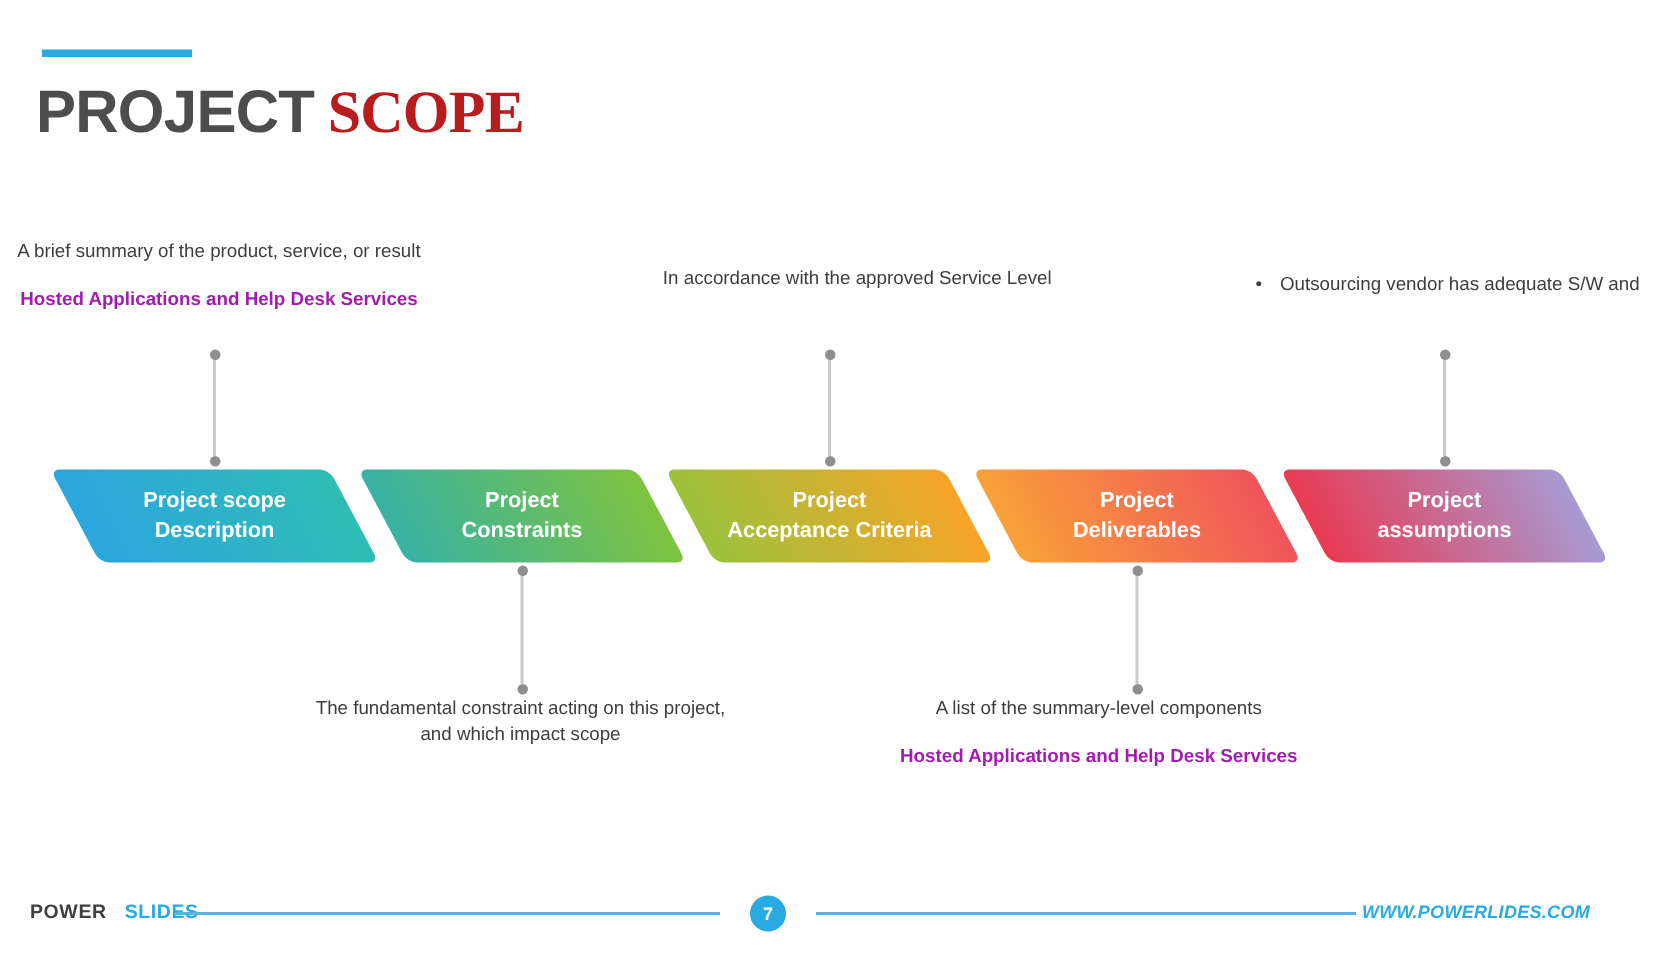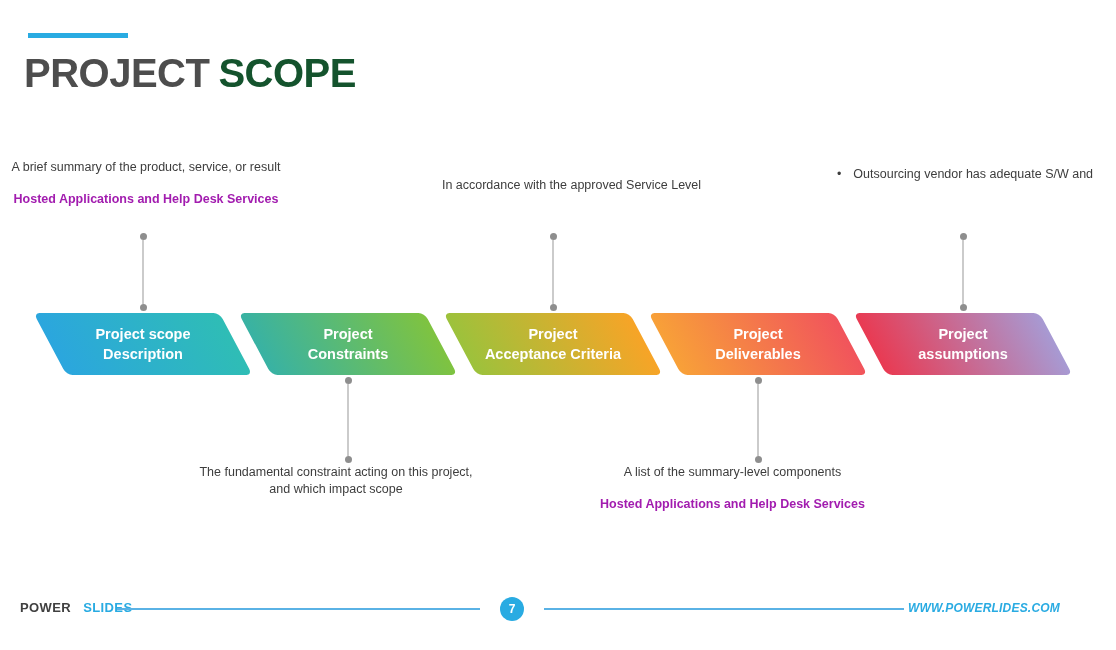--- a/index.html
+++ b/index.html
@@ -4,21 +4,21 @@
 <style>
   * { margin:0; padding:0; box-sizing:border-box; }
   html,body { background:#fff; }
   body { font-family:"Liberation Sans","DejaVu Sans",sans-serif; }
   .slide { position:relative; width:1116px; height:650px; background:#ffffff; overflow:hidden; }
 
   
   .title-bar { position:absolute; left:28px; top:33px; width:100px; height:5px; background:#29ABE2; }
   .title { position:absolute; left:24px; top:51px; font-size:40px; font-weight:bold; letter-spacing:-0.5px; white-space:nowrap; }
   .t-dark { color:#4D4D4D; margin-right:9px; }
-  .t-accent { color:#14532d; }
+  .t-accent { color:#b91c1c;font-family:Liberation Serif, serif; }
 
   
   .step { position:absolute; top:313px; width:186px; height:62px; transform:skewX(28deg); border-radius:6px;
           display:flex; align-items:center; justify-content:center; }
   .step-label { transform:skewX(-28deg); color:#ffffff; font-weight:bold; font-size:14.5px; line-height:20px; text-align:center; width:100%; }
 
   
   .connector { position:absolute; width:8px; display:flex; flex-direction:column; align-items:center; }
   .connector.top { top:233px; height:78px; }
   .connector.bottom { top:377px; height:86px; }
@@ -50,21 +50,21 @@
 
   <div class="note" style="left:6px; top:159px; width:280px;text-align:center;">
     <div>A brief summary of the product, service, or result</div>
     <div class="bold">Hosted Applications and Help Desk Services</div>
   </div>
 
   <div class="note" style="left:424px; top:177px; width:295px;">
     <div>In accordance with the approved Service Level</div>
   </div>
 
-  <div class="note" style="left:820px; top:166px; width:290px;">
+  <div class="note" style="left:820px; top:181px; width:290px;">
     <div><span class="bullet">•</span><span>Outsourcing vendor has adequate S/W and</span></div>
   </div>
 
   <div class="connector top" style="left:139px;">
     <span class="dot"></span>
     <span class="stem"></span>
     <span class="dot"></span>
   </div>
   <div class="connector top" style="left:549px;">
     <span class="dot"></span>
@@ -112,21 +112,21 @@
     <span class="dot"></span>
     <span class="stem"></span>
     <span class="dot"></span>
   </div>
   <div class="connector bottom" style="left:754px;">
     <span class="dot"></span>
     <span class="stem"></span>
     <span class="dot"></span>
   </div>
 
-  <div class="note" style="left:185px; top:464px; width:302px;">
+  <div class="note" style="left:196px; top:464px; width:302px;">
     <div>The fundamental constraint acting on this project,</div>
     <div>and which impact scope</div>
   </div>
 
   <div class="note" style="left:580px; top:464px; width:305px;">
     <div>A list of the summary-level components</div>
     <div class="bold">Hosted Applications and Help Desk Services</div>
   </div>
 
   <div class="footer-brand"><span class="brand-dark">POWER</span><span class="brand-accent">SLIDES</span></div>

